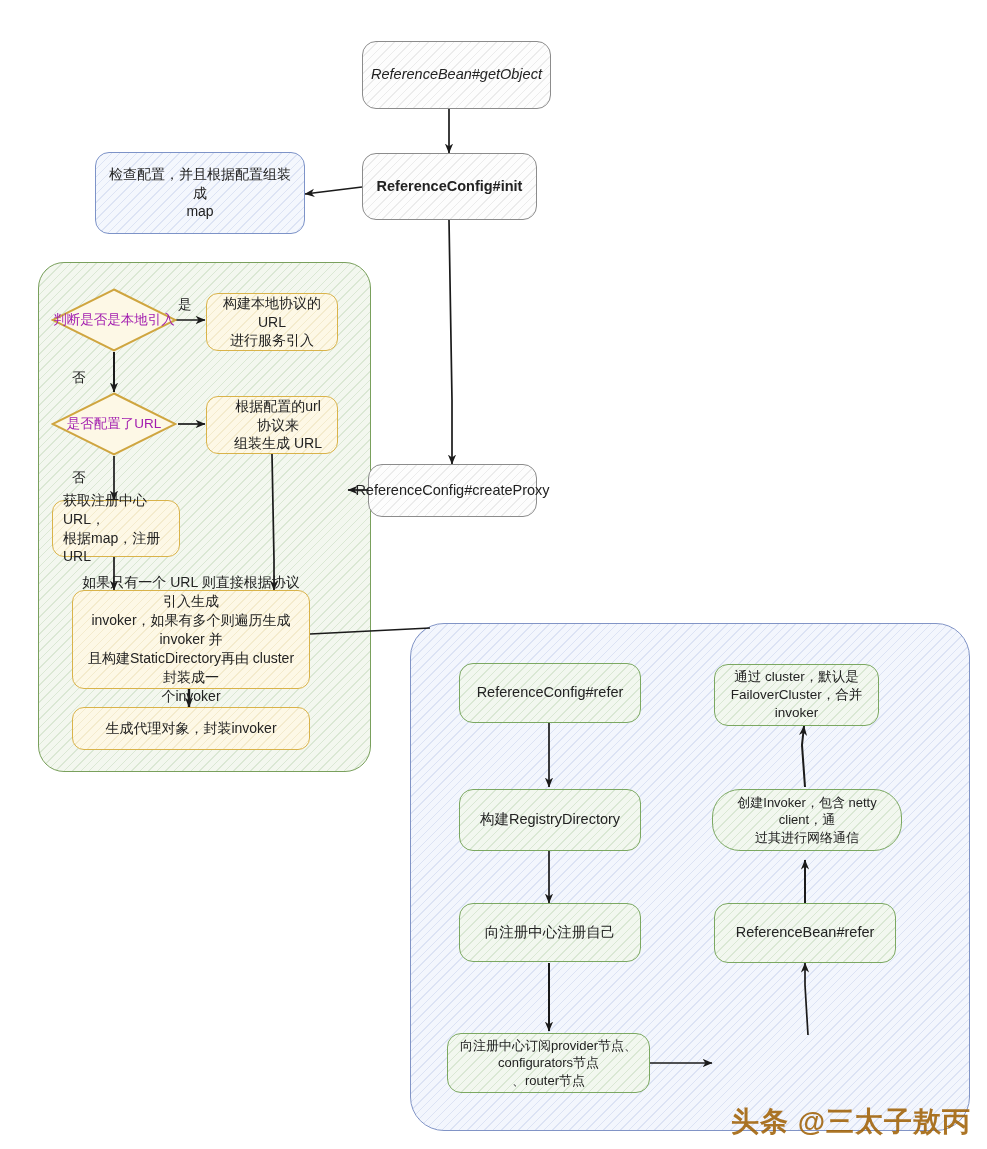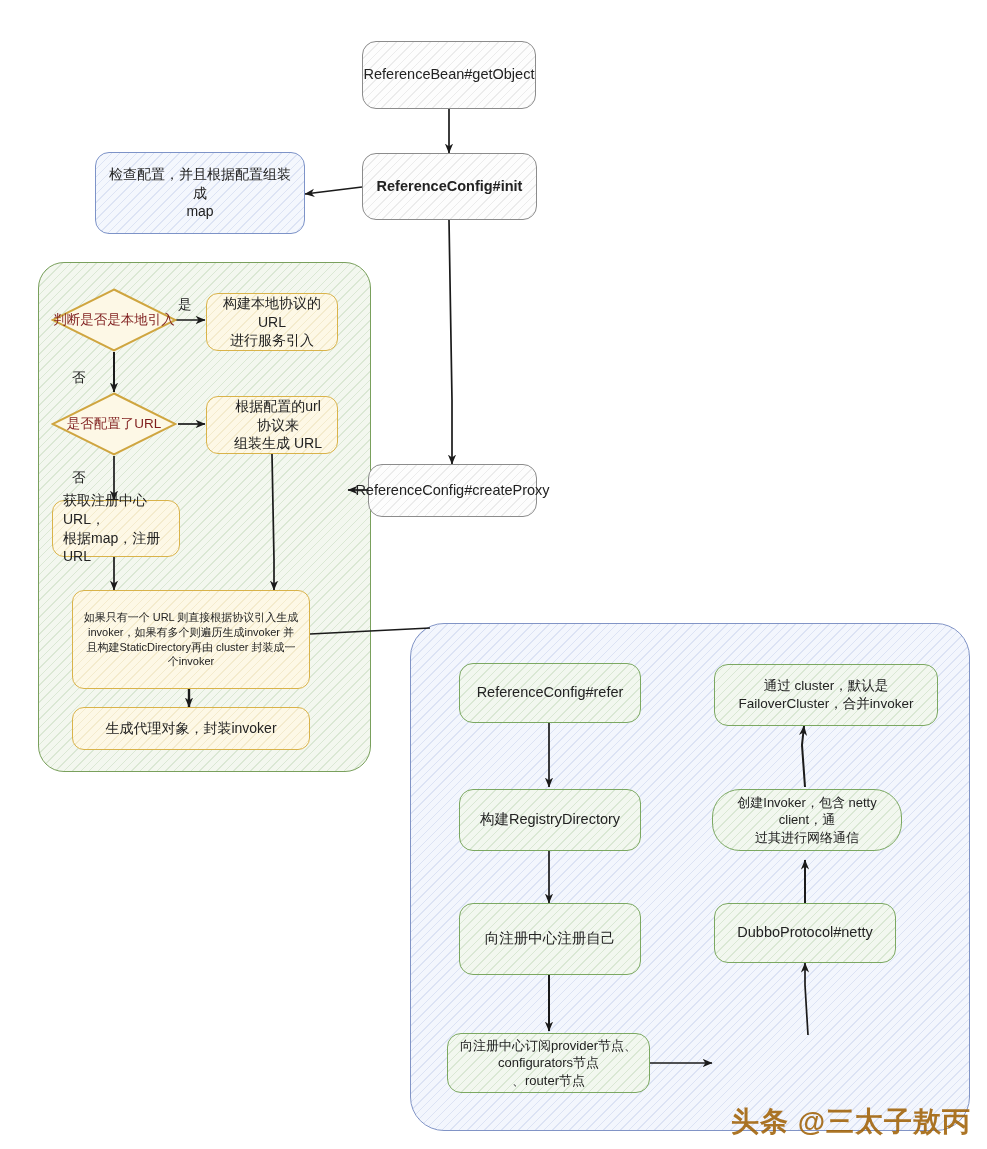--- a/index.html
+++ b/index.html
@@ -102,21 +102,21 @@
     width: 100%; height: 100%;
   }
   .diamond .dlabel {
     position: absolute;
     left: 0; top: 0;
     width: 100%; height: 100%;
     display: flex;
     align-items: center;
     justify-content: center;
     font-size: 13.5px;
-    color: #7f1d1d;
+    color: #a21caf;
     text-align: center;
     z-index: 2;
   }
 
   
   .panel {
     position: absolute;
     z-index: 1;
   }
   .panel-green {
@@ -210,21 +210,21 @@
 
     <path d="M650,1063 L712,1063" stroke="#1a1a1a" stroke-width="1.7" fill="none" marker-end="url(#ah)"></path>
 
     <path d="M808,1035 L805,985 L805,963" stroke="#1a1a1a" stroke-width="1.7" fill="none" marker-end="url(#ah)"></path>
 
     <path d="M805,903 L805,860" stroke="#1a1a1a" stroke-width="2" fill="none" marker-end="url(#ah)"></path>
 
     <path d="M805,787 L802,745 L804,726" stroke="#1a1a1a" stroke-width="2" fill="none" marker-end="url(#ah)"></path>
   </svg>
 
-  <div class="node n-grey hatch-grey" style="left:362px; top:41px; width:174px; height:68px;">ReferenceBean#getObject</div>
+  <div class="node n-grey hatch-grey" style="left:362px; top:41px; width:189px; height:68px;font-style:italic;">ReferenceBean#getObject</div>
 
   <div class="node n-grey hatch-grey" style="left:362px; top:153px; width:175px; height:67px;font-weight:bold;">ReferenceConfig#init</div>
 
   <div class="node n-blue hatch-blue" style="left:95px; top:152px; width:210px; height:82px;">检查配置，并且根据配置组装成
 map</div>
 
   <div class="node n-grey hatch-grey" style="left:368px; top:464px; width:169px; height:53px;">ReferenceConfig#createProxy</div>
 
   <div class="diamond" style="left:51px; top:288px; width:126px; height:64px;">
     <svg class="dshape" viewBox="0 0 126 64">
@@ -243,45 +243,45 @@
     <div class="dlabel">是否配置了URL</div>
   </div>
 
   <div class="node n-yellow hatch-yellow" style="left:206px; top:396px; width:132px; height:58px;padding-left:20px;">根据配置的url 协议来
 组装生成 URL</div>
 
   <div class="node n-yellow hatch-yellow" style="left:52px; top:500px; width:128px; height:57px;
               justify-content:flex-start; text-align:left; padding-left:10px;">获取注册中心 URL，
 根据map，注册 URL</div>
 
-  <div class="node n-yellow hatch-yellow" style="left:72px; top:590px; width:238px; height:99px; font-size:11px;">如果只有一个 URL 则直接根据协议引入生成
+  <div class="node n-yellow hatch-yellow" style="left:72px; top:590px; width:238px; height:99px; font-size:14px;">如果只有一个 URL 则直接根据协议引入生成
 invoker，如果有多个则遍历生成invoker 并
 且构建StaticDirectory再由 cluster 封装成一
 个invoker</div>
 
   <div class="node n-yellow hatch-yellow" style="left:72px; top:707px; width:238px; height:43px;">生成代理对象，封装invoker</div>
 
   <div class="edge-label" style="left:178px; top:296px;">是</div>
   <div class="edge-label" style="left:72px; top:369px;">否</div>
   <div class="edge-label" style="left:72px; top:469px;">否</div>
 
   <div class="node n-green hatch-green" style="left:459px; top:663px; width:182px; height:60px;">ReferenceConfig#refer</div>
 
   <div class="node n-green hatch-green" style="left:459px; top:789px; width:182px; height:62px;">构建RegistryDirectory</div>
 
-  <div class="node n-green hatch-green" style="left:459px; top:903px; width:182px; height:72px;">向注册中心注册自己</div>
+  <div class="node n-green hatch-green" style="left:459px; top:903px; width:182px; height:59px;">向注册中心注册自己</div>
 
   <div class="node n-green hatch-green" style="left:447px; top:1033px; width:203px; height:60px; font-size:13px;">向注册中心订阅provider节点、
 configurators节点
 、router节点</div>
 
 
-  <div class="node n-green hatch-green" style="left:714px; top:903px; width:182px; height:60px;">DubboProtocol#netty</div>
+  <div class="node n-green hatch-green" style="left:714px; top:903px; width:182px; height:60px;">ReferenceBean#refer</div>
 
   <div class="node n-green hatch-green" style="left:712px; top:789px; width:190px; height:62px; font-size:13px;border-radius:28px;">创建Invoker，包含 netty client，通
 过其进行网络通信</div>
 
-  <div class="node n-green hatch-green" style="left:714px; top:664px; width:224px; height:62px; font-size:13.5px;">通过 cluster，默认是
+  <div class="node n-green hatch-green" style="left:714px; top:664px; width:165px; height:62px; font-size:13.5px;">通过 cluster，默认是
 FailoverCluster，合并invoker</div>
 
   <div id="watermark">头条 @三太子敖丙</div>
 
 </div>
 
 </body></html>

